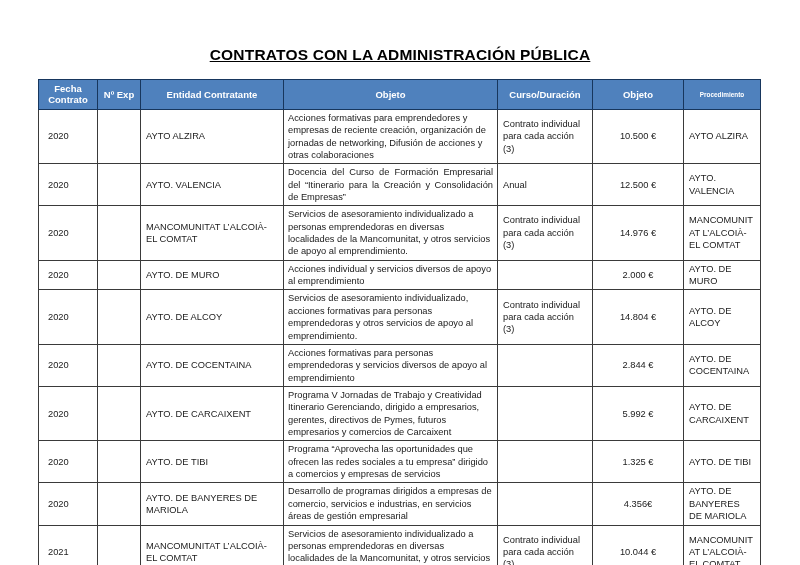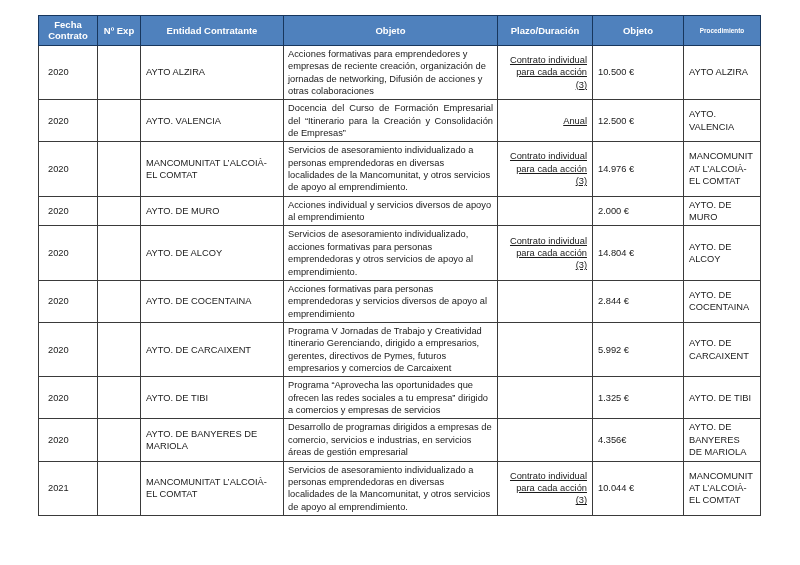--- a/index.html
+++ b/index.html
@@ -27,46 +27,47 @@
     border:1px solid var(--header-border);
   }
   th.col-procedimiento{font-size:6.4px;}
   td{
     border:1px solid var(--grid-border);font-size:9.3px;line-height:1.33;
     padding:2px 5px;vertical-align:middle;color:var(--text);
   }
   td.col-fecha{padding-left:9px;}
   td.col-objeto{padding:2px 4px;margin-top:12px;}
   td.col-objeto.justify{text-align:justify;}
-  td.col-plazo{text-align:right;text-decoration:underline;}
-  td.col-importe{text-align:left;}
+  td.col-plazo{text-align:left;}
+  td.col-importe{text-align:center;}
   td.col-procedimiento{overflow-wrap:anywhere;}
 </style>
 </head>
 <body>
 
 <div class="page">
+  <h1 class="doc-title">CONTRATOS CON LA ADMINISTRACIÓN PÚBLICA</h1>
 
   <table class="contracts">
     <colgroup>
       <col style="width:59px">
         <col style="width:43px">
         <col style="width:143px">
       <col style="width:214px">
         <col style="width:95px">
         <col style="width:91px">
       <col style="width:77px">
     </colgroup>
     <thead>
       <tr>
         <th class="col-fecha">Fecha Contrato</th>
         <th class="col-exp">Nº Exp</th>
         <th class="col-entidad">Entidad Contratante</th>
         <th class="col-objeto">Objeto</th>
-        <th class="col-plazo">Plazo/Duración</th>
+        <th class="col-plazo">Curso/Duración</th>
         <th class="col-importe">Objeto</th>
         <th class="col-procedimiento">Procedimiento</th>
       </tr>
     </thead>
     <tbody>
         <tr>
           <td class="col-fecha">2020</td>
           <td class="col-exp"></td>
           <td class="col-entidad">AYTO ALZIRA</td>
           <td class="col-objeto">Acciones formativas para emprendedores y empresas de reciente creación, organización de jornadas de networking, Difusión de acciones y otras colaboraciones</td>

